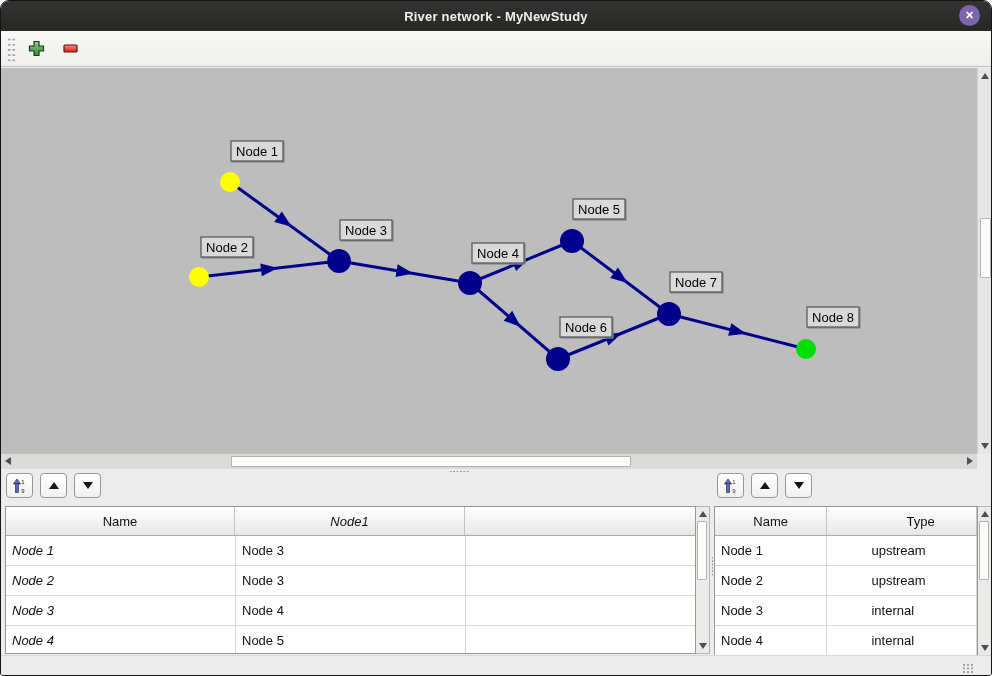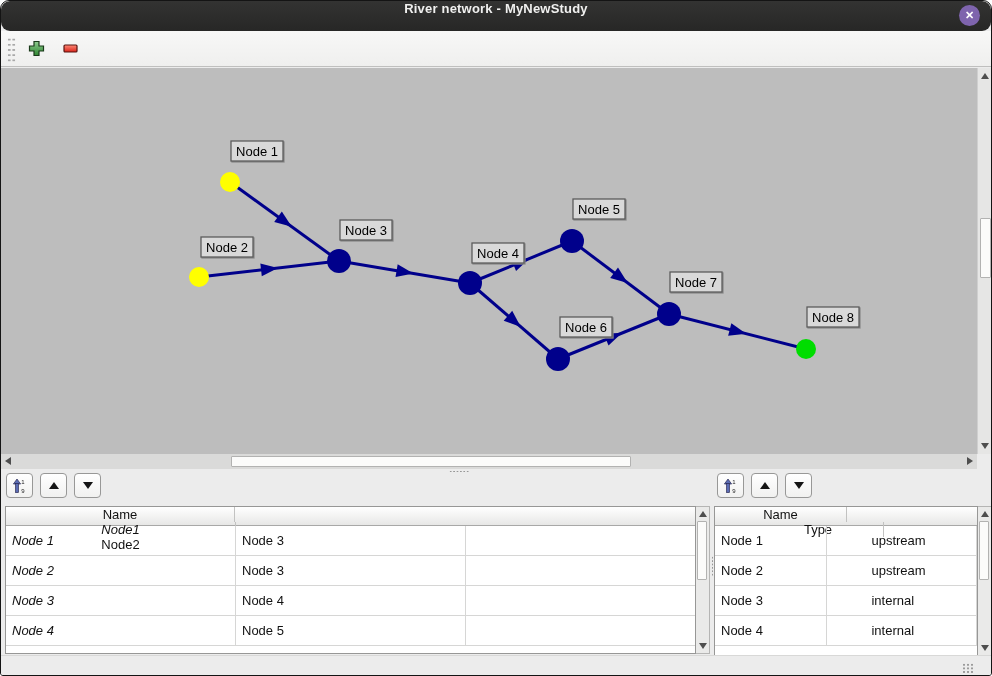--- a/index.html
+++ b/index.html
@@ -3,21 +3,21 @@
 <meta charset="utf-8">
 <style>
   html,body{margin:0;padding:0;background:#ffffff;}
   *{box-sizing:border-box;}
   .window{position:relative;width:992px;height:676px;margin:0 auto;
     background:#ececec;border:1px solid #141414;border-radius:9px 9px 3px 3px;
     overflow:hidden;font-family:"Liberation Sans",sans-serif;}
 
   
   .titlebar{position:absolute;left:0;top:0;width:100%;height:30px;
-    background:linear-gradient(#333332,#272726);display:flex;align-items:flex-start;justify-content:center;border-radius:9px;}
+    background:linear-gradient(#333332,#272726);display:flex;align-items:center;justify-content:center;}
   .title{color:#f0f0ef;font-size:13px;font-weight:bold;letter-spacing:.2px;}
   .close-btn{position:absolute;right:11px;top:4px;width:21px;height:21px;border:none;border-radius:50%;
     background:#7e64ad;color:#fff;font-size:11px;font-weight:bold;display:flex;align-items:center;justify-content:center;cursor:pointer;padding:0;}
 
   
   .toolbar{position:absolute;left:0;top:30px;width:100%;height:36px;
     background:linear-gradient(#f8f8f7,#efefee);border-bottom:1px solid #bfbfbe;display:flex;align-items:center;}
   .grip{width:10px;height:26px;margin-left:5px;
     background-image:radial-gradient(circle,#a8a8a8 1px,transparent 1.3px);background-size:4.5px 5.2px;background-position:1px 1px;}
   .tb-btn{width:26px;height:26px;border:none;background:transparent;display:flex;align-items:center;justify-content:center;cursor:pointer;padding:0;}
@@ -53,21 +53,21 @@
   .pane-toolbar{position:absolute;top:472px;display:flex;gap:7px;}
   .pane-toolbar.left{left:5px;} .pane-toolbar.right{left:716px;}
   .pt-btn{width:27px;height:25px;border:1px solid #989897;border-radius:4px;
     background:linear-gradient(#ffffff,#f1f1f0);display:flex;align-items:center;justify-content:center;cursor:pointer;padding:0;}
   .tri-up{width:0;height:0;border-left:5px solid transparent;border-right:5px solid transparent;border-bottom:7px solid #151515;}
   .tri-down{width:0;height:0;border-left:5px solid transparent;border-right:5px solid transparent;border-top:7px solid #151515;}
 
   .dtable{position:absolute;top:505px;background:#ffffff;border:1px solid #979796;overflow:hidden;}
   .tbl-edges{left:4px;width:691px;height:148px;}
   .tbl-nodes{left:713px;width:264px;height:150px;}
-  .t-head{display:flex;height:19px;border-bottom:1px solid #a8a8a7;background:linear-gradient(#ffffff,#e7e7e6);flex-direction:column;}
+  .t-head{display:flex;height:29px;border-bottom:1px solid #a8a8a7;background:linear-gradient(#ffffff,#e7e7e6);}
   .t-hcell{font-size:13px;color:#111;display:flex;align-items:center;justify-content:center;border-right:1px solid #c2c2c1;}
   .t-row{display:flex;height:30px;border-bottom:1px solid #d6d6d5;background:#fff;}
   .t-cell{font-size:13px;color:#111;display:flex;align-items:center;padding-left:6px;border-right:1px solid #d6d6d5;overflow:hidden;white-space:nowrap;}
   .tbl-edges .c0{width:229px;} .tbl-edges .c1{width:230px;font-style:italic;} .tbl-edges .c2{width:230px;}
   .tbl-nodes .c0{width:132px;} .tbl-nodes .c1{width:131px;margin-left:38px;}
 
   .tscroll{position:absolute;top:505px;width:14px;background:#eaeae9;border:1px solid #b5b5b4;border-left:none;}
   .tscroll.left{left:695px;height:148px;} .tscroll.right{left:977px;height:150px;}
   .tscroll .arr-up{left:3px;top:4px;} .tscroll .arr-down{left:3px;bottom:4px;}
   .tscroll .sb-thumb{left:1px;width:10px;top:14px;height:59px;}
@@ -206,21 +206,20 @@
     </button>
     <button class="pt-btn">
       <span class="tri-down"></span>
     </button>
   </div>
 
   <div class="dtable tbl-edges">
       <div class="t-head">
         <div class="t-hcell c0">Name</div>
         <div class="t-hcell c1">Node1</div>
-        <div class="t-hcell c2">Node2</div>
       </div>
       <div class="t-row">
         <div class="t-cell c1">Node 1</div>
         <div class="t-cell c2">Node 3</div>
       </div>
       <div class="t-row">
         <div class="t-cell c1">Node 2</div>
         <div class="t-cell c2">Node 3</div>
       </div>
       <div class="t-row">

